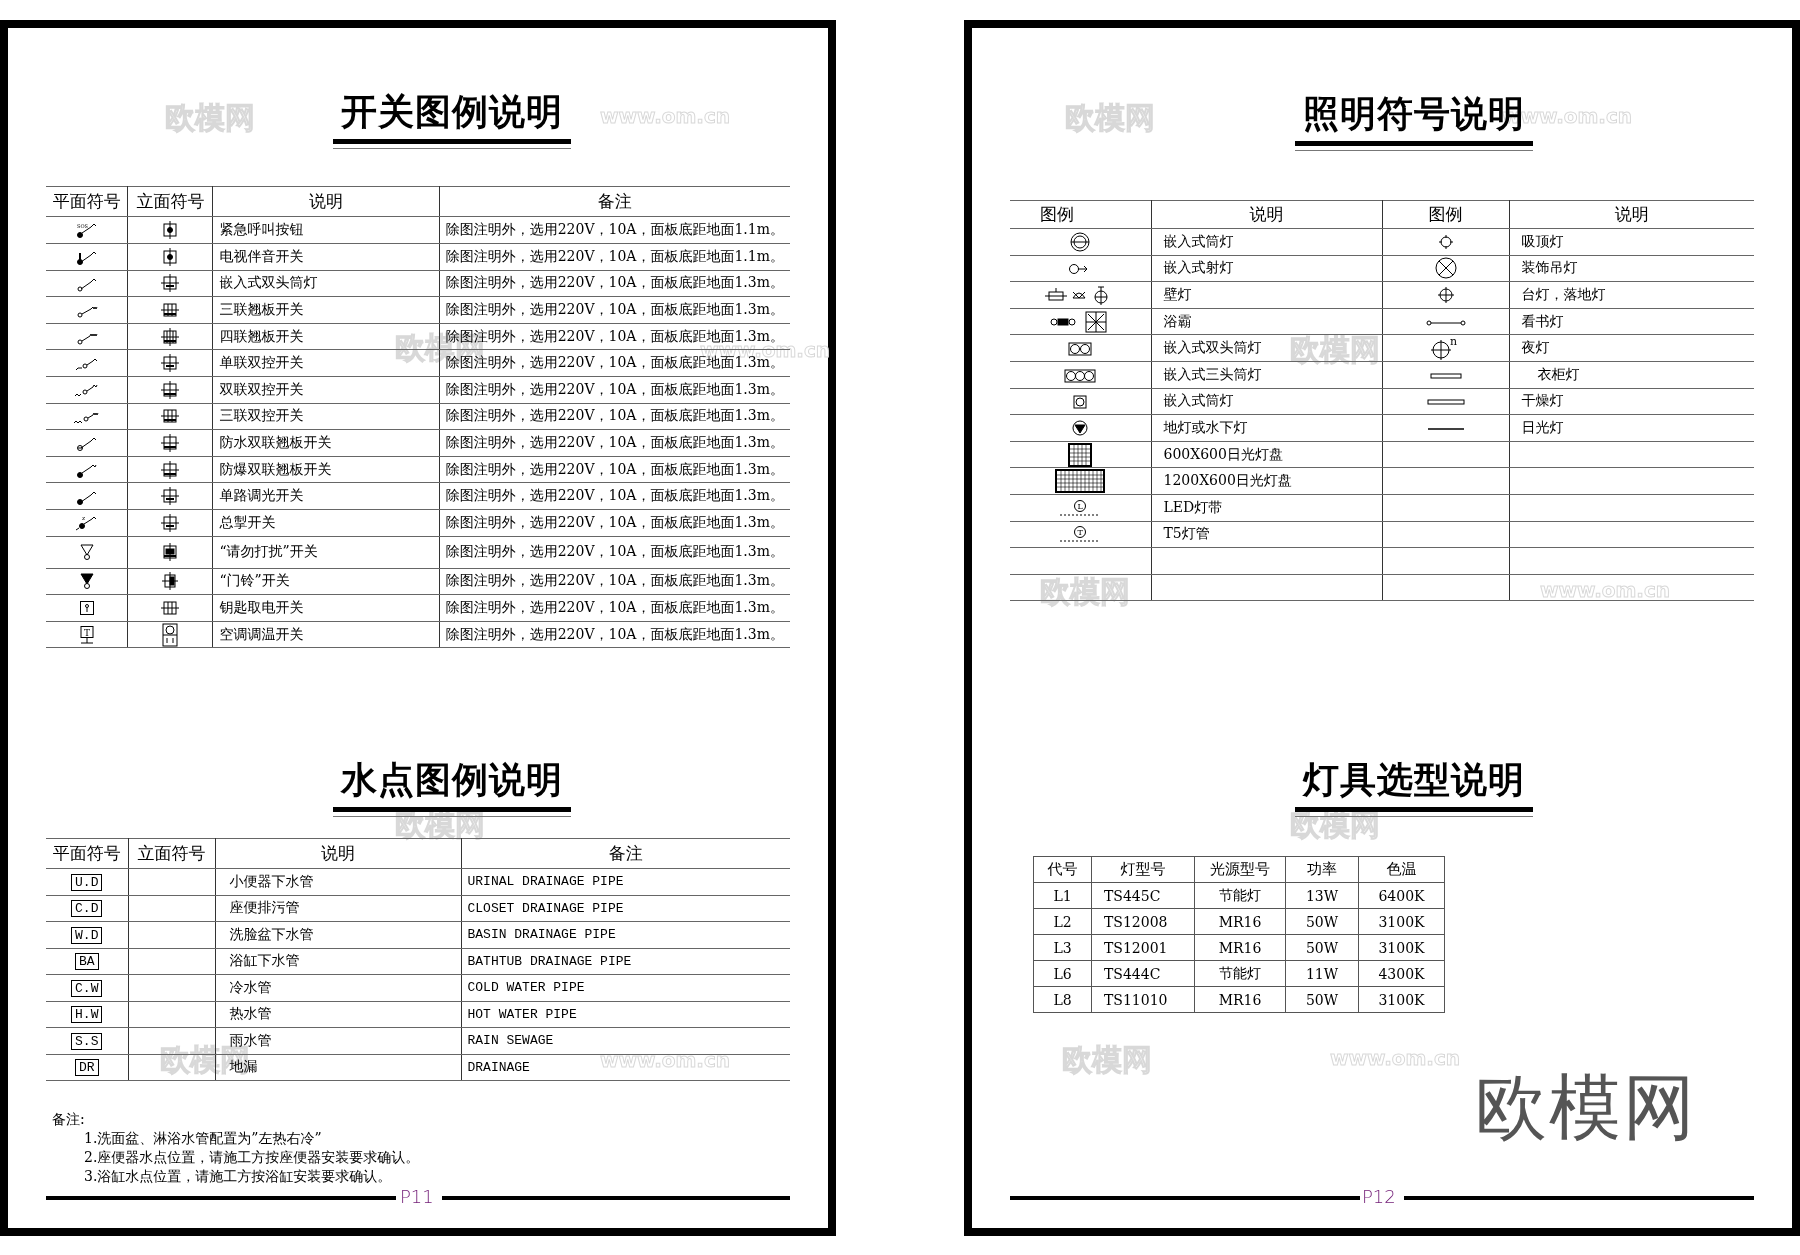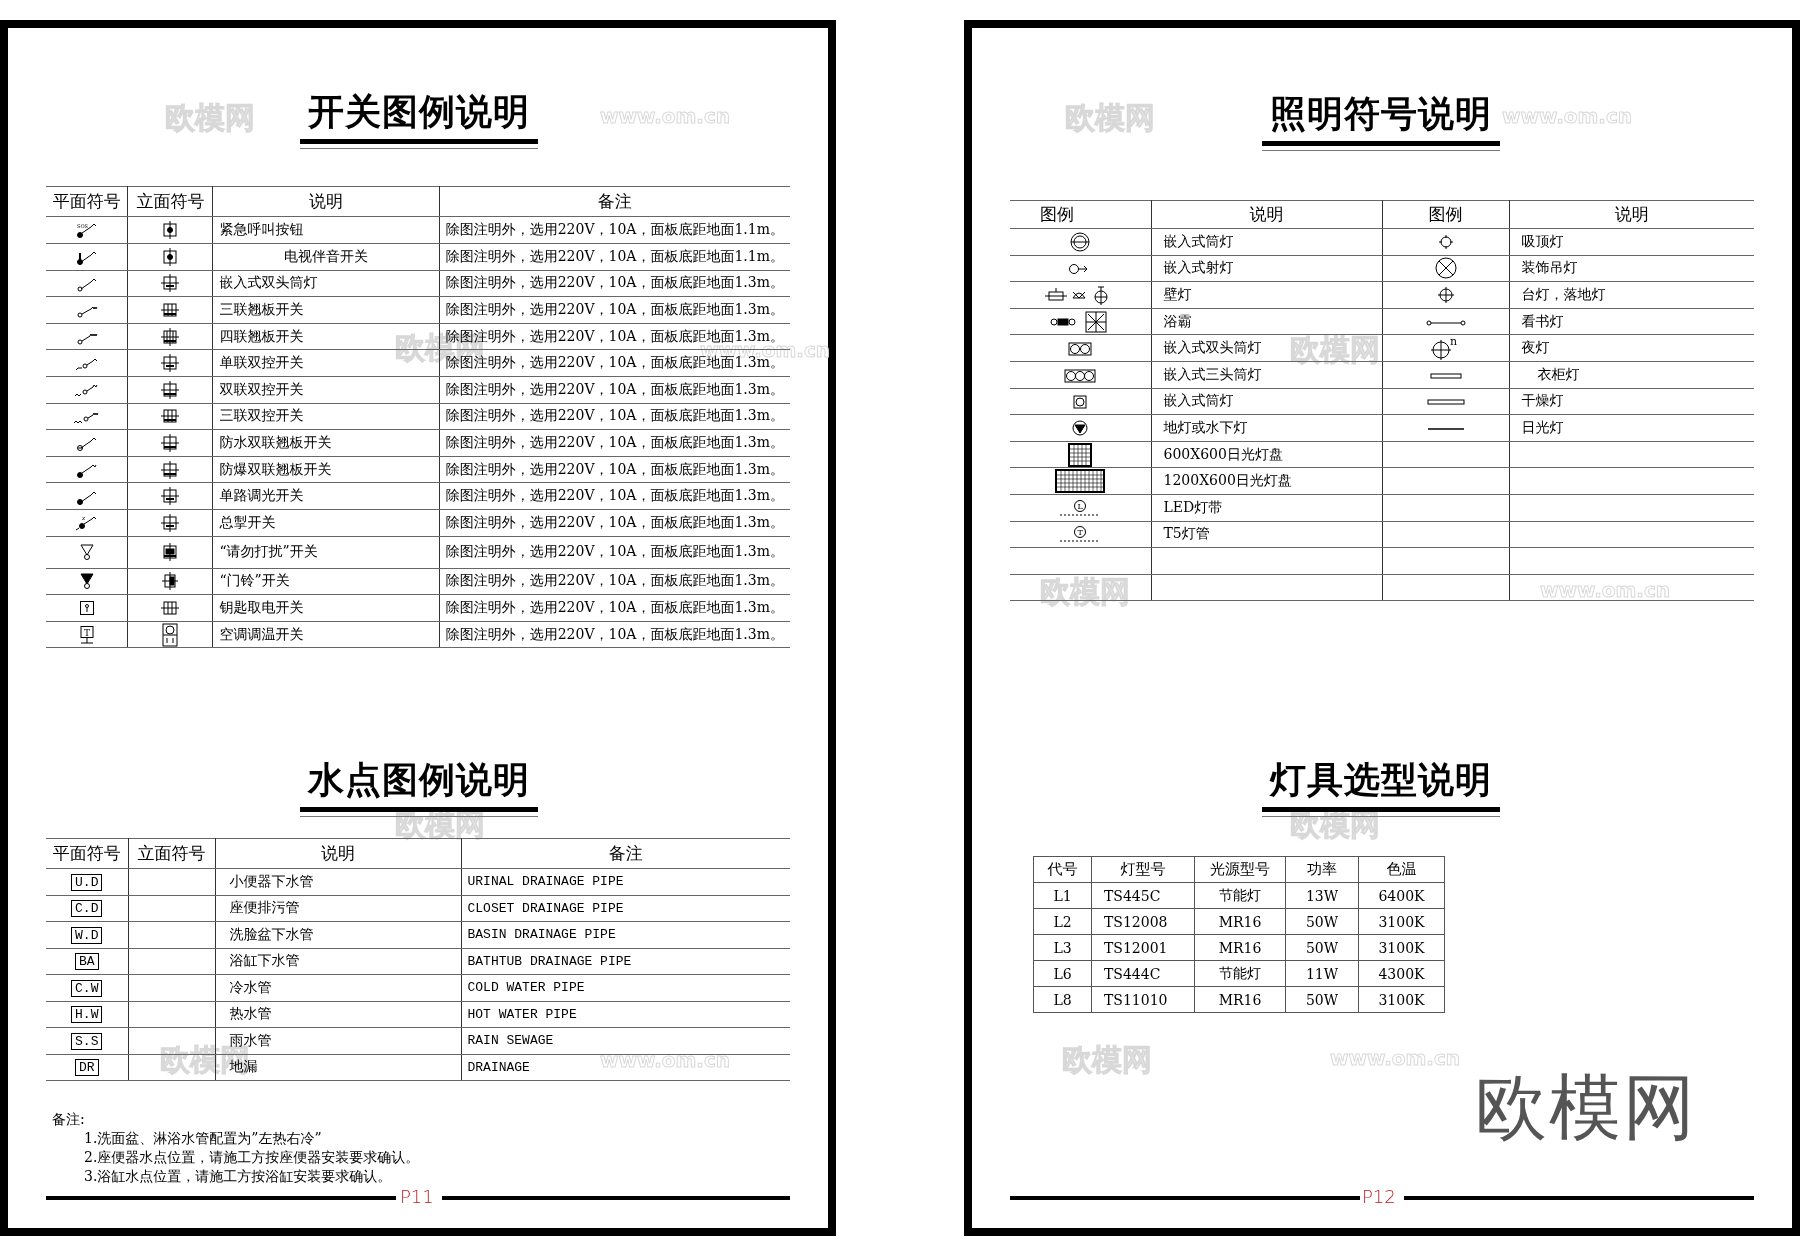--- a/index.html
+++ b/index.html
@@ -2,39 +2,39 @@
 <html><head>
 <meta charset="utf-8">
 <style>
   html, body { margin:0; padding:0; background:#fff; }
   body { width:1800px; height:1255px; position:relative; overflow:hidden;
          font-family:"DejaVu Serif","Liberation Serif",serif; color:#000; }
   .frame { position:absolute; top:20px; border:8px solid #000; box-sizing:border-box; background:#fff; }
   #frame-left { left:0; width:836px; height:1216px; }
   #frame-right { left:964px; width:836px; height:1216px; }
   .title { position:absolute; font-family:"DejaVu Sans","Liberation Sans",sans-serif; font-weight:bold;
-           font-size:36px; letter-spacing:1px; text-align:center; line-height:44px; }
+           font-size:36px; letter-spacing:1px; text-align:center; line-height:44px;margin-left:33px; }
   .title .ul1 { position:absolute; left:0; right:0; bottom:-10px; height:5px; background:#000; }
   .title .ul2 { position:absolute; left:0; right:0; bottom:-15px; height:1px; background:#777; }
   .wm { position:absolute; font-family:"DejaVu Sans","Liberation Sans",sans-serif; color:transparent;
         -webkit-text-stroke:1px #d8d8d8; font-size:30px; font-weight:bold; pointer-events:none; }
   .wm-url { font-size:20px; }
   table { border-collapse:collapse; position:absolute; }
   td, th { font-size:14px; padding:0 6px; white-space:nowrap; }
   th { font-weight:normal; font-size:17px; }
   .tbl-lines td, .tbl-lines th { border-bottom:1px solid #666; border-right:1px solid #333; }
   .tbl-lines td:last-child, .tbl-lines th:last-child { border-right:none; }
   .tbl-lines tr:first-child th { border-top:1px solid #666; }
   .center { text-align:center; }
   .sym { display:inline-block; vertical-align:middle; }
   .boxcode { display:inline-block; border:1px solid #000; padding:0 3px; font-family:"Liberation Mono","DejaVu Sans Mono",monospace; font-size:13px; line-height:15px; }
   .mono { font-family:"Liberation Mono","DejaVu Sans Mono",monospace; font-size:13px; }
   .notes { position:absolute; font-size:14px; line-height:19px; }
   .pageline { position:absolute; height:4px; background:#000; }
-  .pagenum { position:absolute; font-family:"DejaVu Sans","Liberation Sans",sans-serif; font-size:18px; color:#b91c1c; font-weight:200; }
+  .pagenum { position:absolute; font-family:"DejaVu Sans","Liberation Sans",sans-serif; font-size:18px; color:#701a75; font-weight:200; }
   .selection td, .selection th { border:1px solid #555; font-size:14px; text-align:center; height:25px; }
   .selection th { font-size:15px; }
   .big-wm { position:absolute; font-family:"DejaVu Sans","Liberation Sans",sans-serif; font-size:72px; color:#555; letter-spacing:2px; }
 </style>
 </head>
 <body>
 
 <div class="frame" id="frame-left"></div>
 
 <div class="wm" style="left:165px;top:98px;">欧模网</div>
@@ -74,21 +74,21 @@
               <polyline points="17,5 20,2 22,4"></polyline>
             </svg></span></td>
         <td class="center"><span><svg class="sym" width="18" height="18" viewBox="0 0 18 18" fill="none" stroke="#000" stroke-width="1">
               <rect x="3" y="3" width="12" height="12"></rect>
               <line x1="9" y1="0" x2="9" y2="18"></line>
               <circle cx="9" cy="9" r="2.5" fill="#000"></circle>
             </svg></span></td>
         <td>紧急呼叫按钮</td>
         <td>除图注明外，选用220V，10A，面板底距地面1.1m。</td>
       </tr>
-      <tr style="height: 27px; text-align: center;">
+      <tr style="height: 27px;">
         <td class="center"><span><svg class="sym" width="26" height="16" viewBox="0 0 26 16" fill="none" stroke="#000" stroke-width="1">
               <circle cx="6" cy="13" r="2.5" fill="#000"></circle>
               <line x1="6" y1="4" x2="6" y2="11" stroke-width="2"></line>
               <line x1="7" y1="13" x2="17" y2="6"></line>
               <polyline points="17,6 20,3 22,5"></polyline>
             </svg></span></td>
         <td class="center"><span><svg class="sym" width="18" height="18" viewBox="0 0 18 18" fill="none" stroke="#000" stroke-width="1">
               <rect x="3" y="3" width="12" height="12"></rect>
               <line x1="9" y1="0" x2="9" y2="18"></line>
               <circle cx="9" cy="9" r="2.5" fill="#000"></circle>

